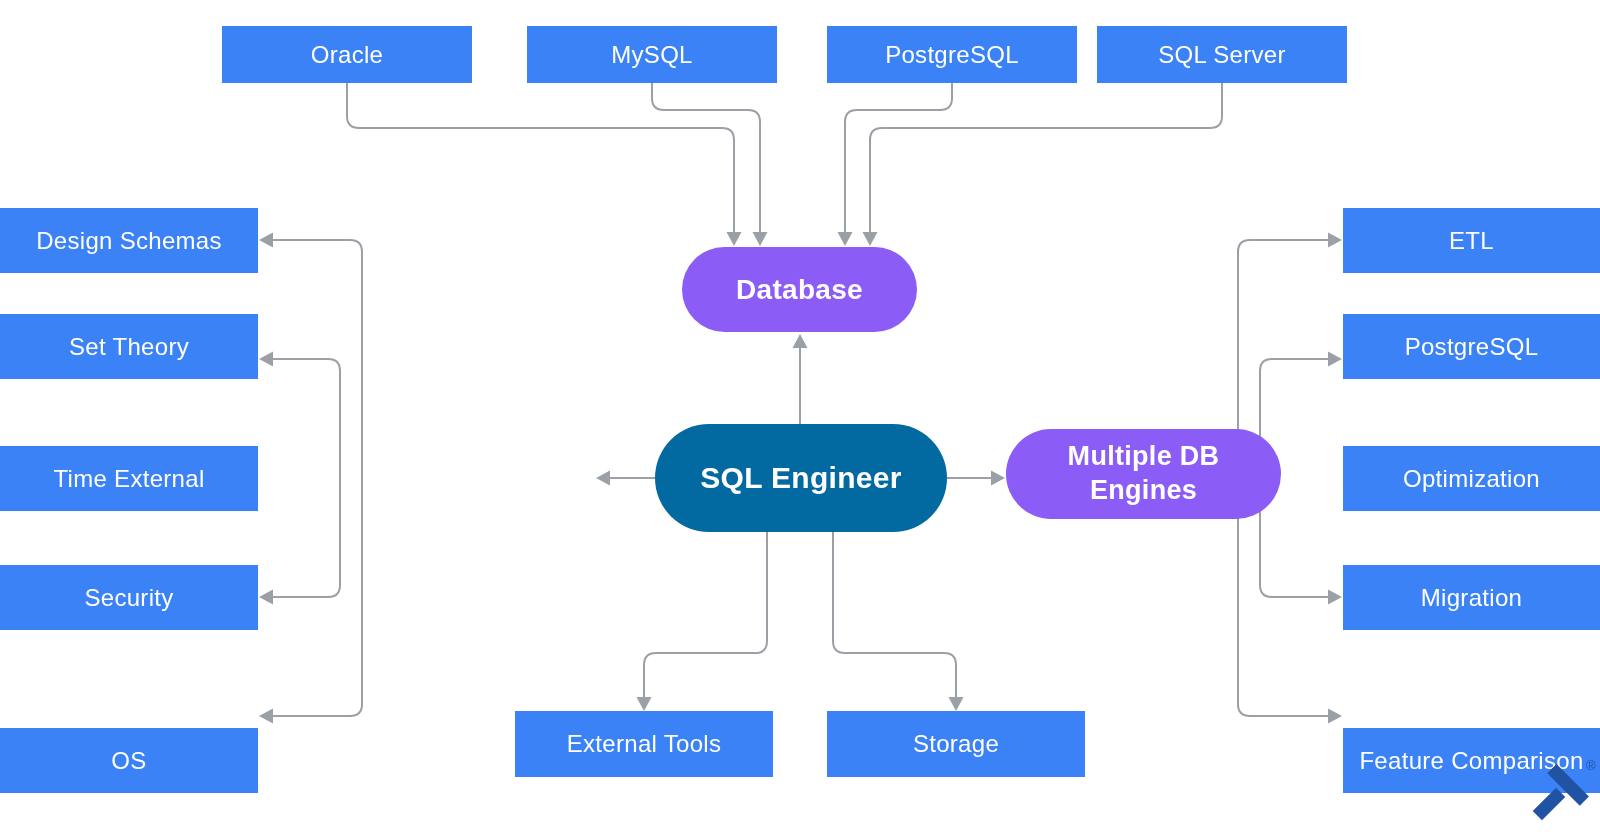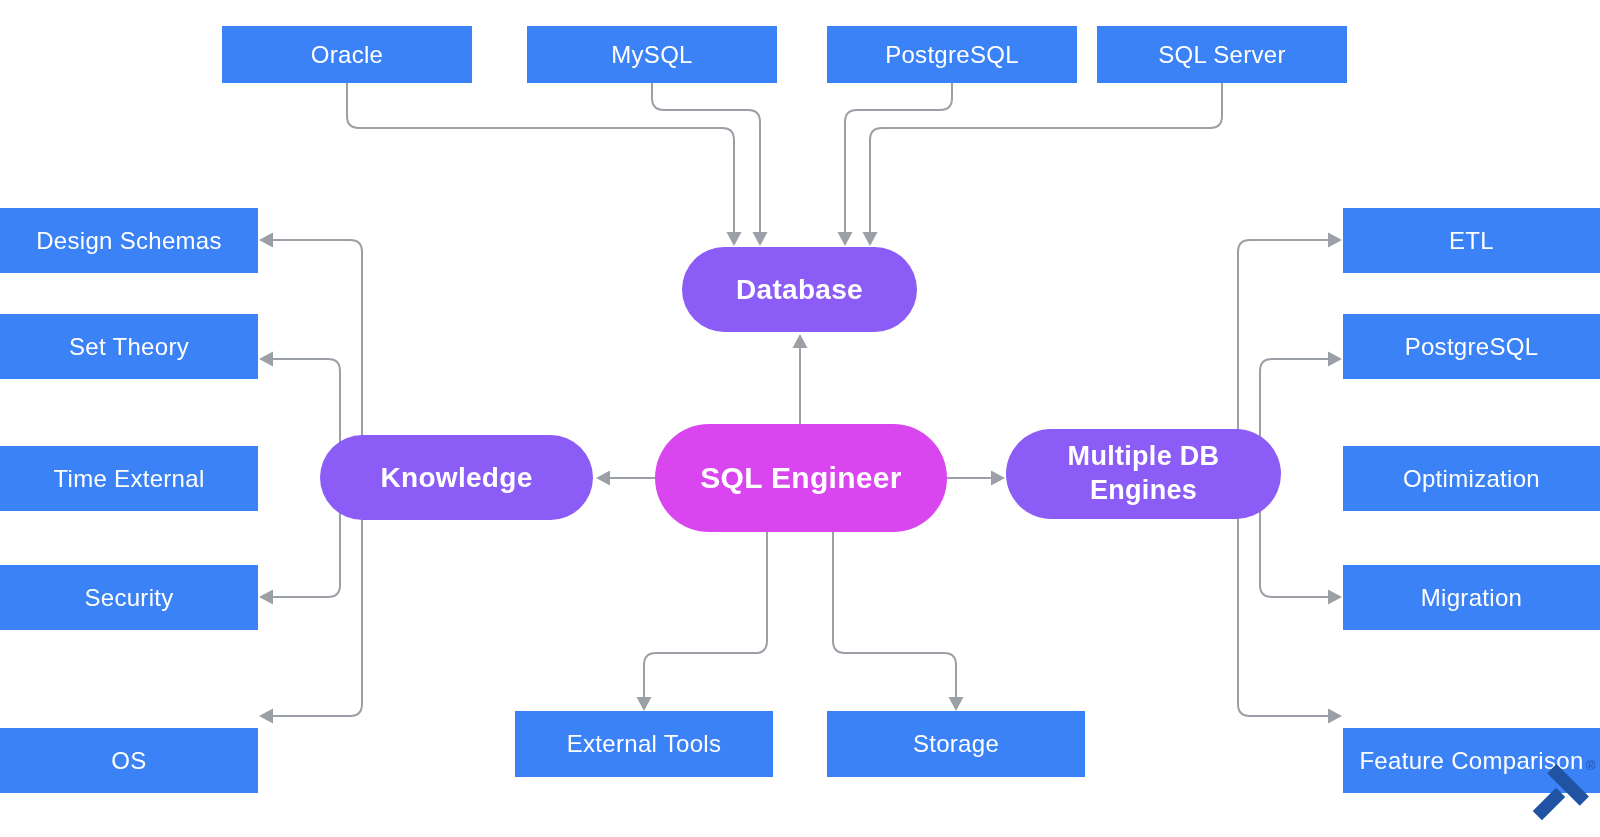--- a/index.html
+++ b/index.html
@@ -11,21 +11,21 @@
   .box{
     position:absolute;background:#3b82f6;color:#ffffff;
     display:flex;align-items:center;justify-content:center;
     font-size:24px;font-weight:500;letter-spacing:.3px;white-space:nowrap;
   }
   .pill{
     position:absolute;background:#8b5cf6;color:#ffffff;
     display:flex;align-items:center;justify-content:center;text-align:center;
     font-weight:700;letter-spacing:.3px;
   }
-  .pill.teal{background:#d946ef;}
+  .pill.teal{background:#0369a1;}
   .w250{width:250px;height:57px;top:26px;}
   .leftcol{left:0;width:258px;height:65px;}
   .rightcol{left:1343px;width:257px;height:65px;}
   .row0{top:208px;} .row1{top:314px;} .row2{top:446px;} .row3{top:565px;} .row4{top:684px;margin-top:44px;}
   .bottomrow{top:711px;height:66px;width:258px;}
   #pill-database{left:682px;top:247px;width:235px;height:85px;border-radius:43px;font-size:28px;}
   #pill-knowledge{left:320px;top:435px;width:273px;height:85px;border-radius:43px;font-size:28px;}
   #pill-sql-engineer{left:655px;top:424px;width:292px;height:108px;border-radius:54px;font-size:30px;}
   #pill-mdb{left:1006px;top:429px;width:275px;height:90px;border-radius:45px;font-size:27px;line-height:1.25;}
   #pill-mdb .wrap{width:185px;}
@@ -95,21 +95,20 @@
   <div class="box rightcol row0">ETL</div>
   <div class="box rightcol row1">PostgreSQL</div>
   <div class="box rightcol row2">Optimization</div>
   <div class="box rightcol row3">Migration</div>
   <div class="box rightcol row4">Feature Comparison</div>
 
   <div class="box bottomrow" style="left:515px">External Tools</div>
   <div class="box bottomrow" style="left:827px">Storage</div>
 
   <div class="pill" id="pill-database">Database</div>
-  <div class="pill" id="pill-knowledge">Knowledge</div>
   <div class="pill teal" id="pill-sql-engineer">SQL Engineer</div>
   <div class="pill" id="pill-mdb">
     <span class="wrap">Multiple DB Engines</span>
   </div>
 
   <svg id="logo" viewBox="0 0 80 82" xmlns="http://www.w3.org/2000/svg">
     <g transform="translate(35,46) rotate(45)" fill="#2053a3">
       <rect x="-23" y="-25" width="46" height="13"></rect>
       <rect x="-6.5" y="-8" width="13" height="33"></rect>
     </g>

